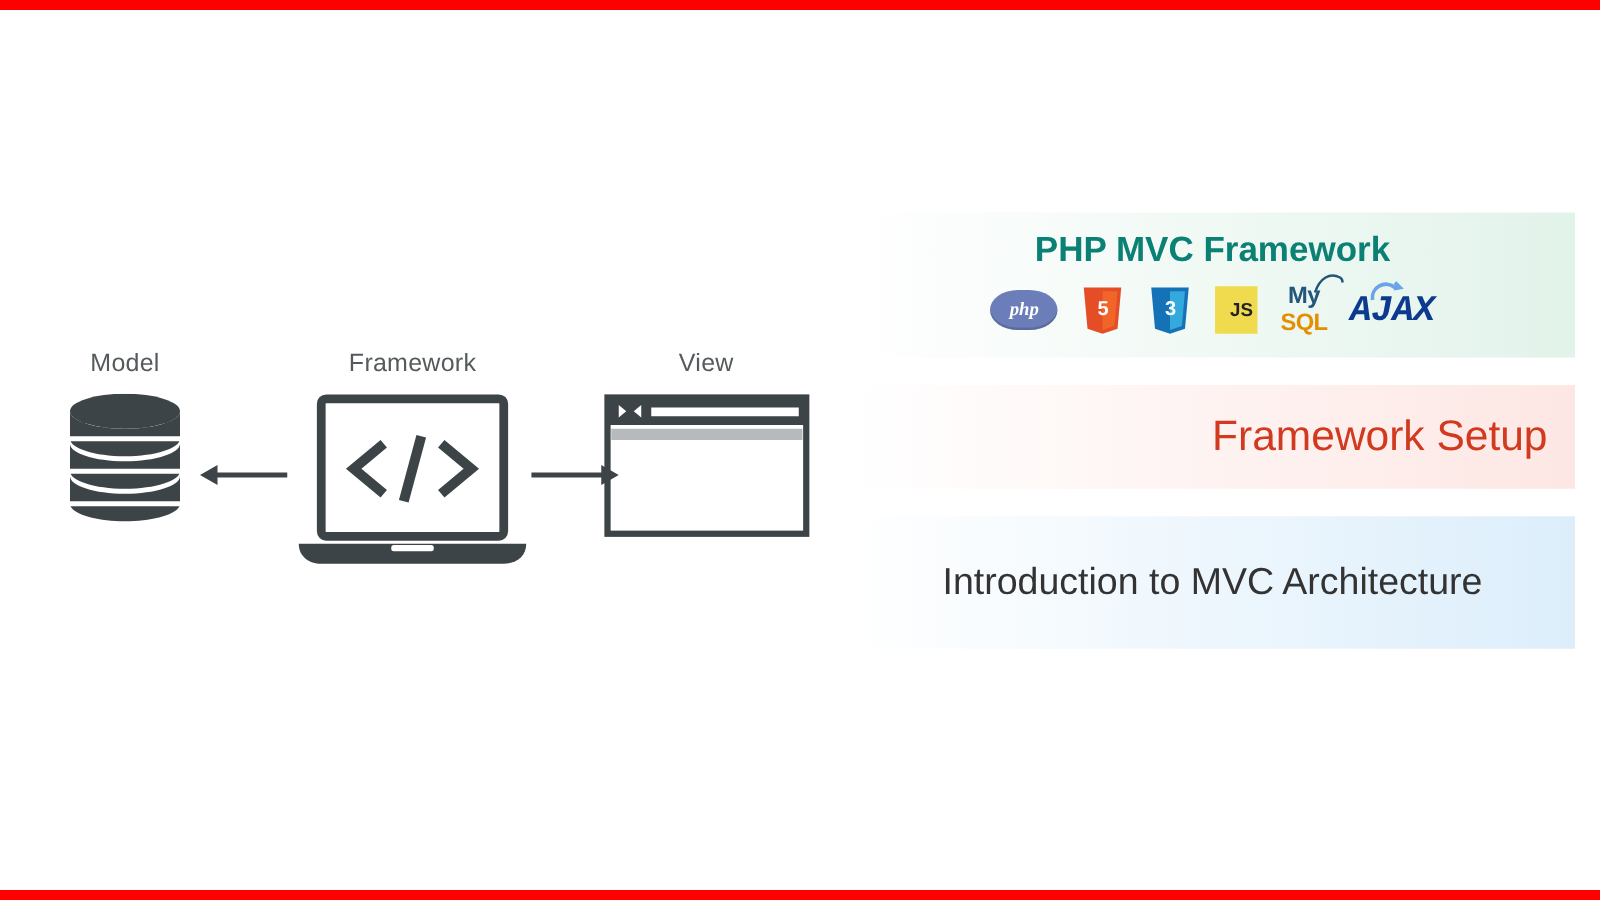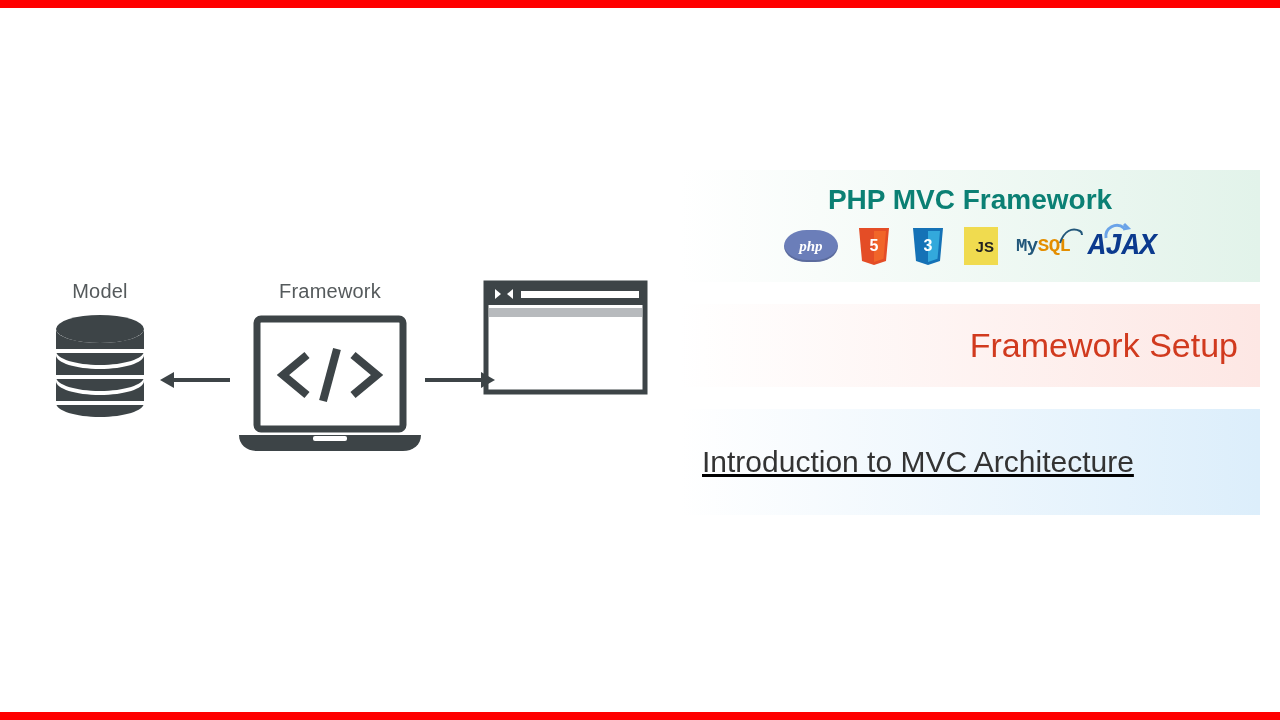--- a/index.html
+++ b/index.html
@@ -83,23 +83,22 @@
     padding: 22px;
   }
   .panel-2-title {
     font-size: 34px;
     font-weight: 400;
     color: #d13a1e;
   }
 
   .panel-3 {
     background: linear-gradient(90deg, #ffffff 0%, #dceefb 100%);
-    text-align: left;
+    text-align: center;
     padding: 36px 22px;
-    text-decoration: underline;
   }
   .panel-3-title {
     font-size: 30px;
     font-weight: 400;
     color: #333;
   }
 
   
   .badge-php {
     background: #6b7eb9;
@@ -123,25 +122,26 @@
     width: 34px; height: 38px;
     background: #f0db4f;
     color: #222;
     display: flex; align-items: flex-end; justify-content: flex-end;
     font-weight: 700; font-size: 15px;
     padding: 2px 4px;
     font-family: Arial;
   }
   .badge-mysql {
     position: relative;
-    font-family: Liberation Mono, monospace;
+    font-family: Liberation Sans, sans-serif;
     font-weight: 700;
     font-size: 19px;
     color: #22577a;
     letter-spacing: -0.5px;
+    flex-direction: column;
   }
   .badge-mysql .sql { color: #e48e00; }
   .badge-mysql svg { position: absolute; right: -14px; top: -10px; }
   .badge-ajax {
     position: relative;
     font-family: Liberation Mono, monospace;
     font-weight: 700;
     font-style: italic;
     font-size: 29px;
     color: #0b3a8e;
@@ -193,20 +193,21 @@
         <path d="M102 34 L88 86"></path>
       </g>
     </svg>
   </div>
 
   <svg class="arrow arrow-right" viewBox="0 0 70 20">
     <path d="M0 8h56V2l14 8-14 8v-6H0z"></path>
   </svg>
 
   <div class="node view">
+    <span class="node-label">View</span>
     <svg class="icon" width="165" height="115" viewBox="0 0 165 115">
       <rect x="3" y="3" width="159" height="109" fill="none" stroke="#3d4447" stroke-width="5"></rect>
       <rect x="3" y="3" width="159" height="22" fill="#3d4447"></rect>
       <g fill="#fff">
         <path d="M12 9l6 5-6 5z"></path>
         <path d="M30 9l-6 5 6 5z"></path>
       </g>
       <rect x="38" y="11" width="118" height="7" fill="#fff"></rect>
       <rect x="6" y="28" width="153" height="9" fill="#b7babd"></rect>
     </svg>

